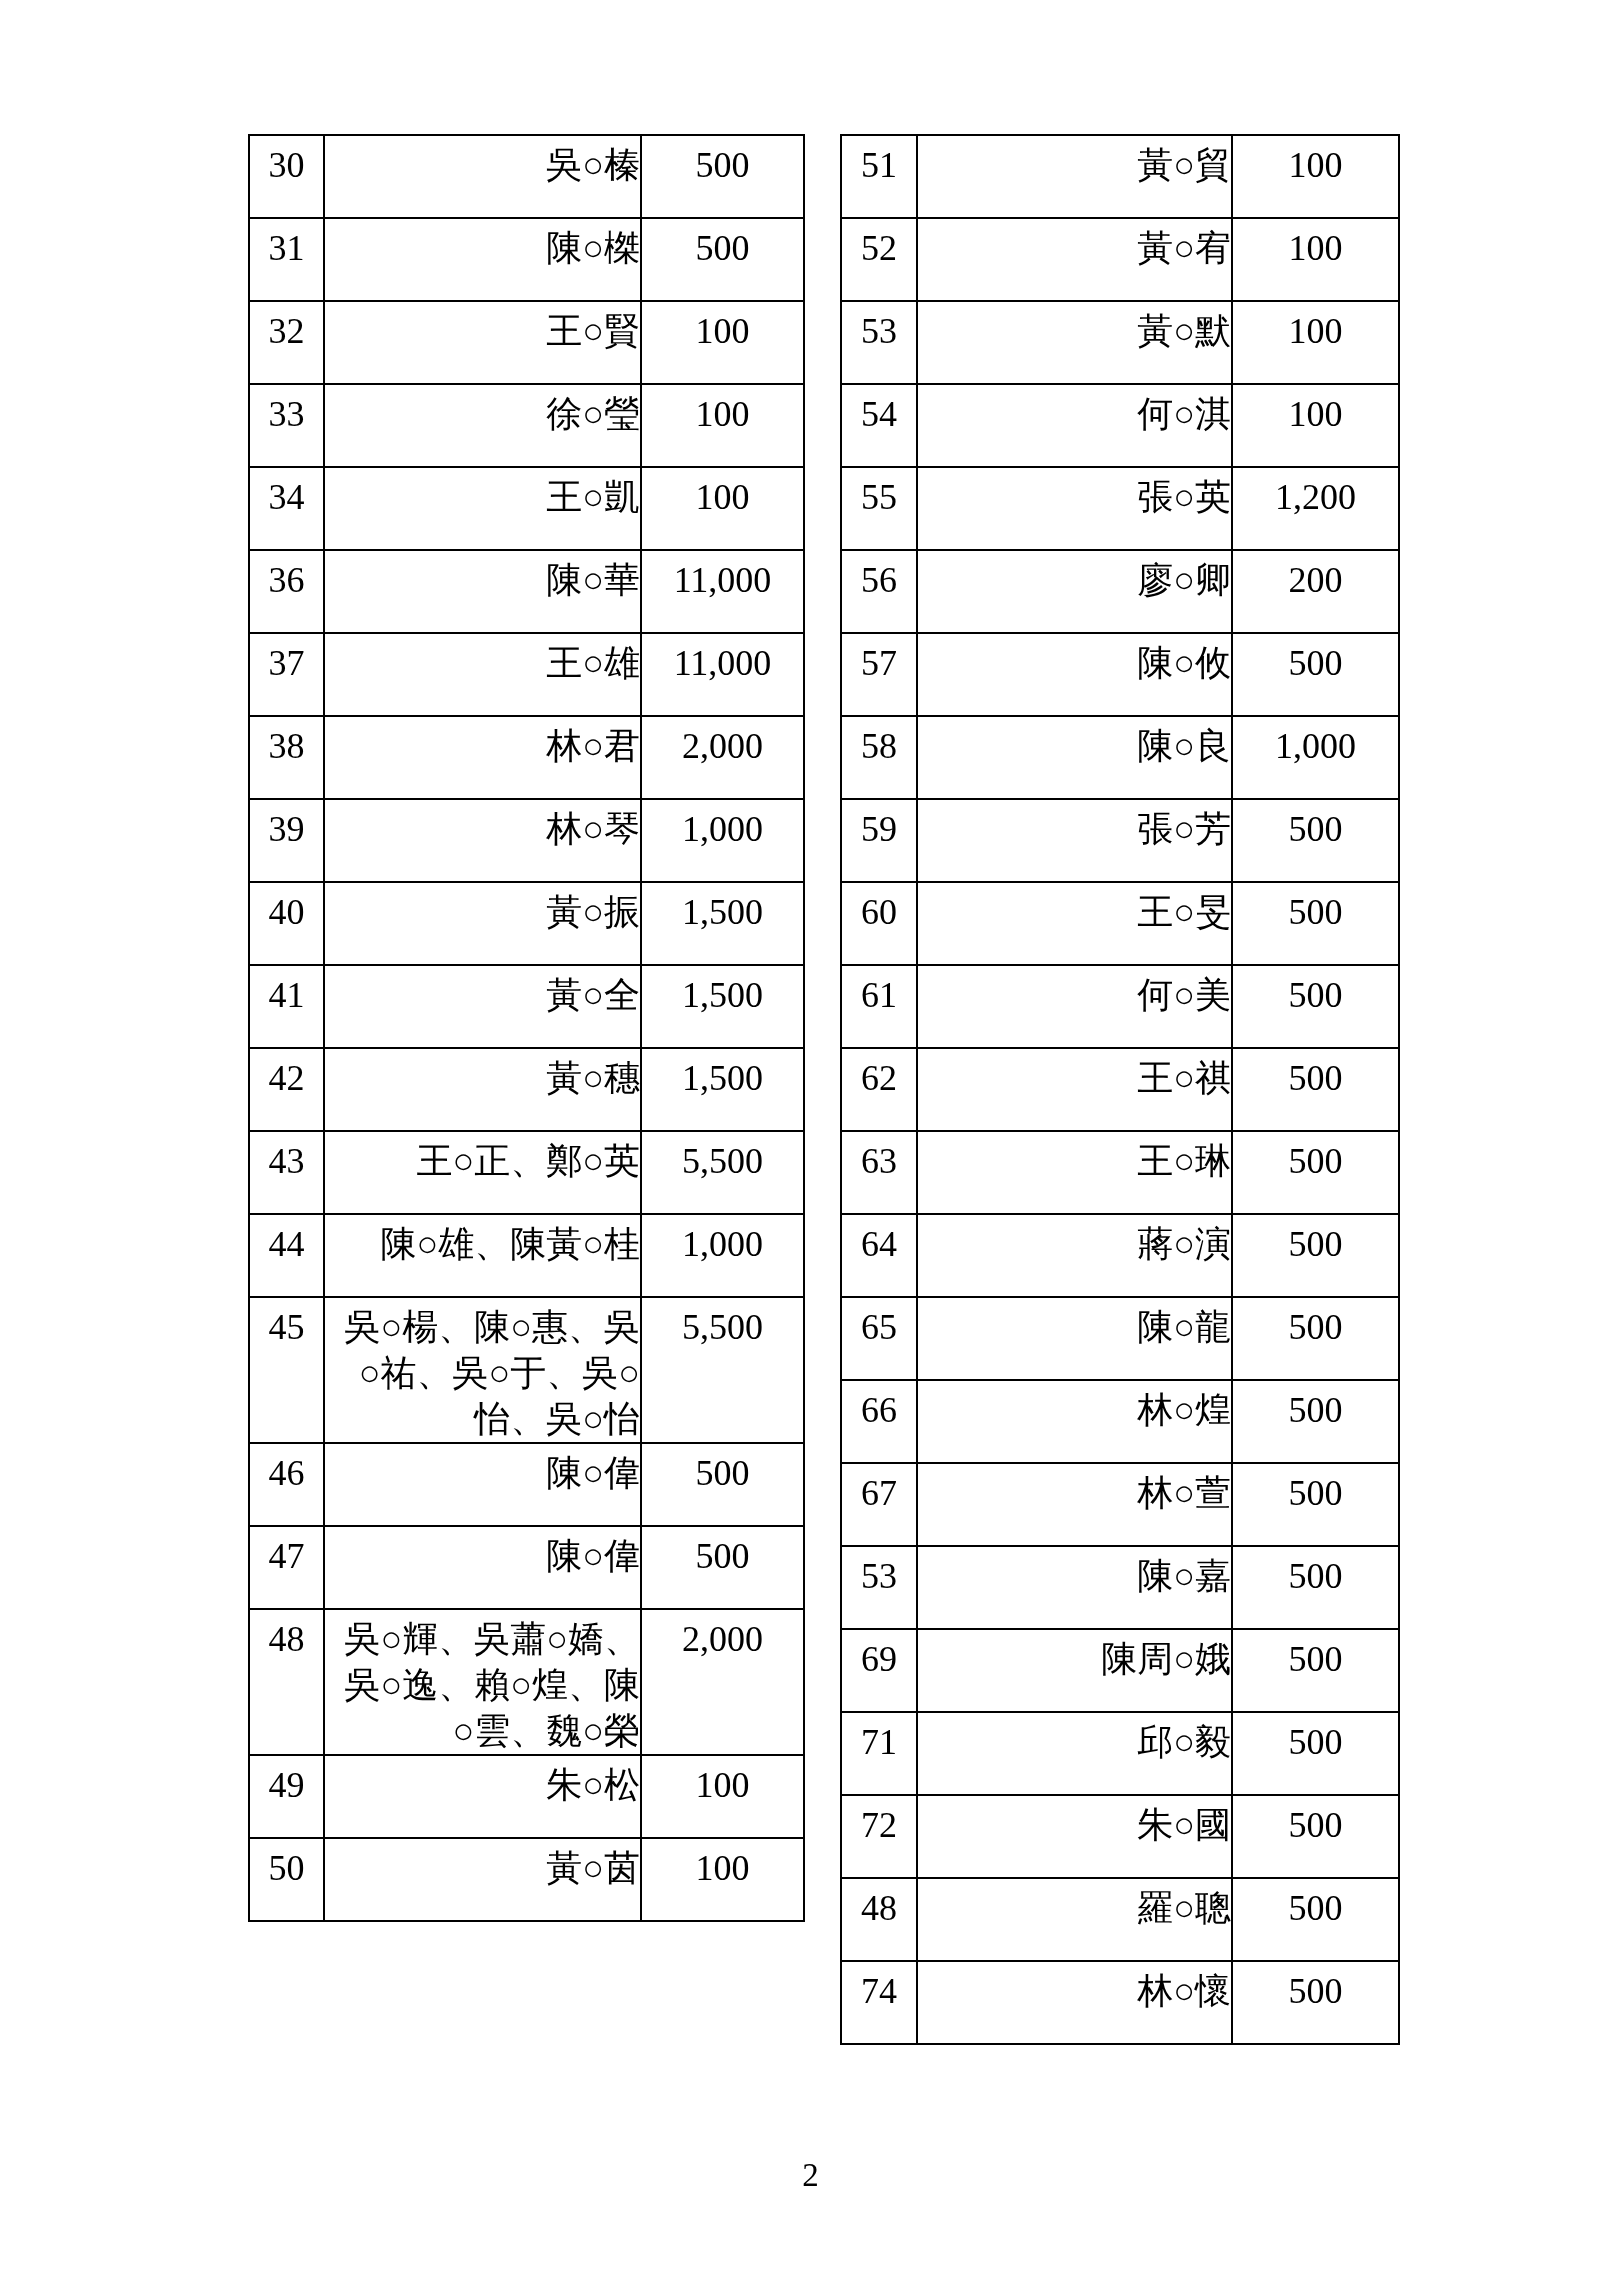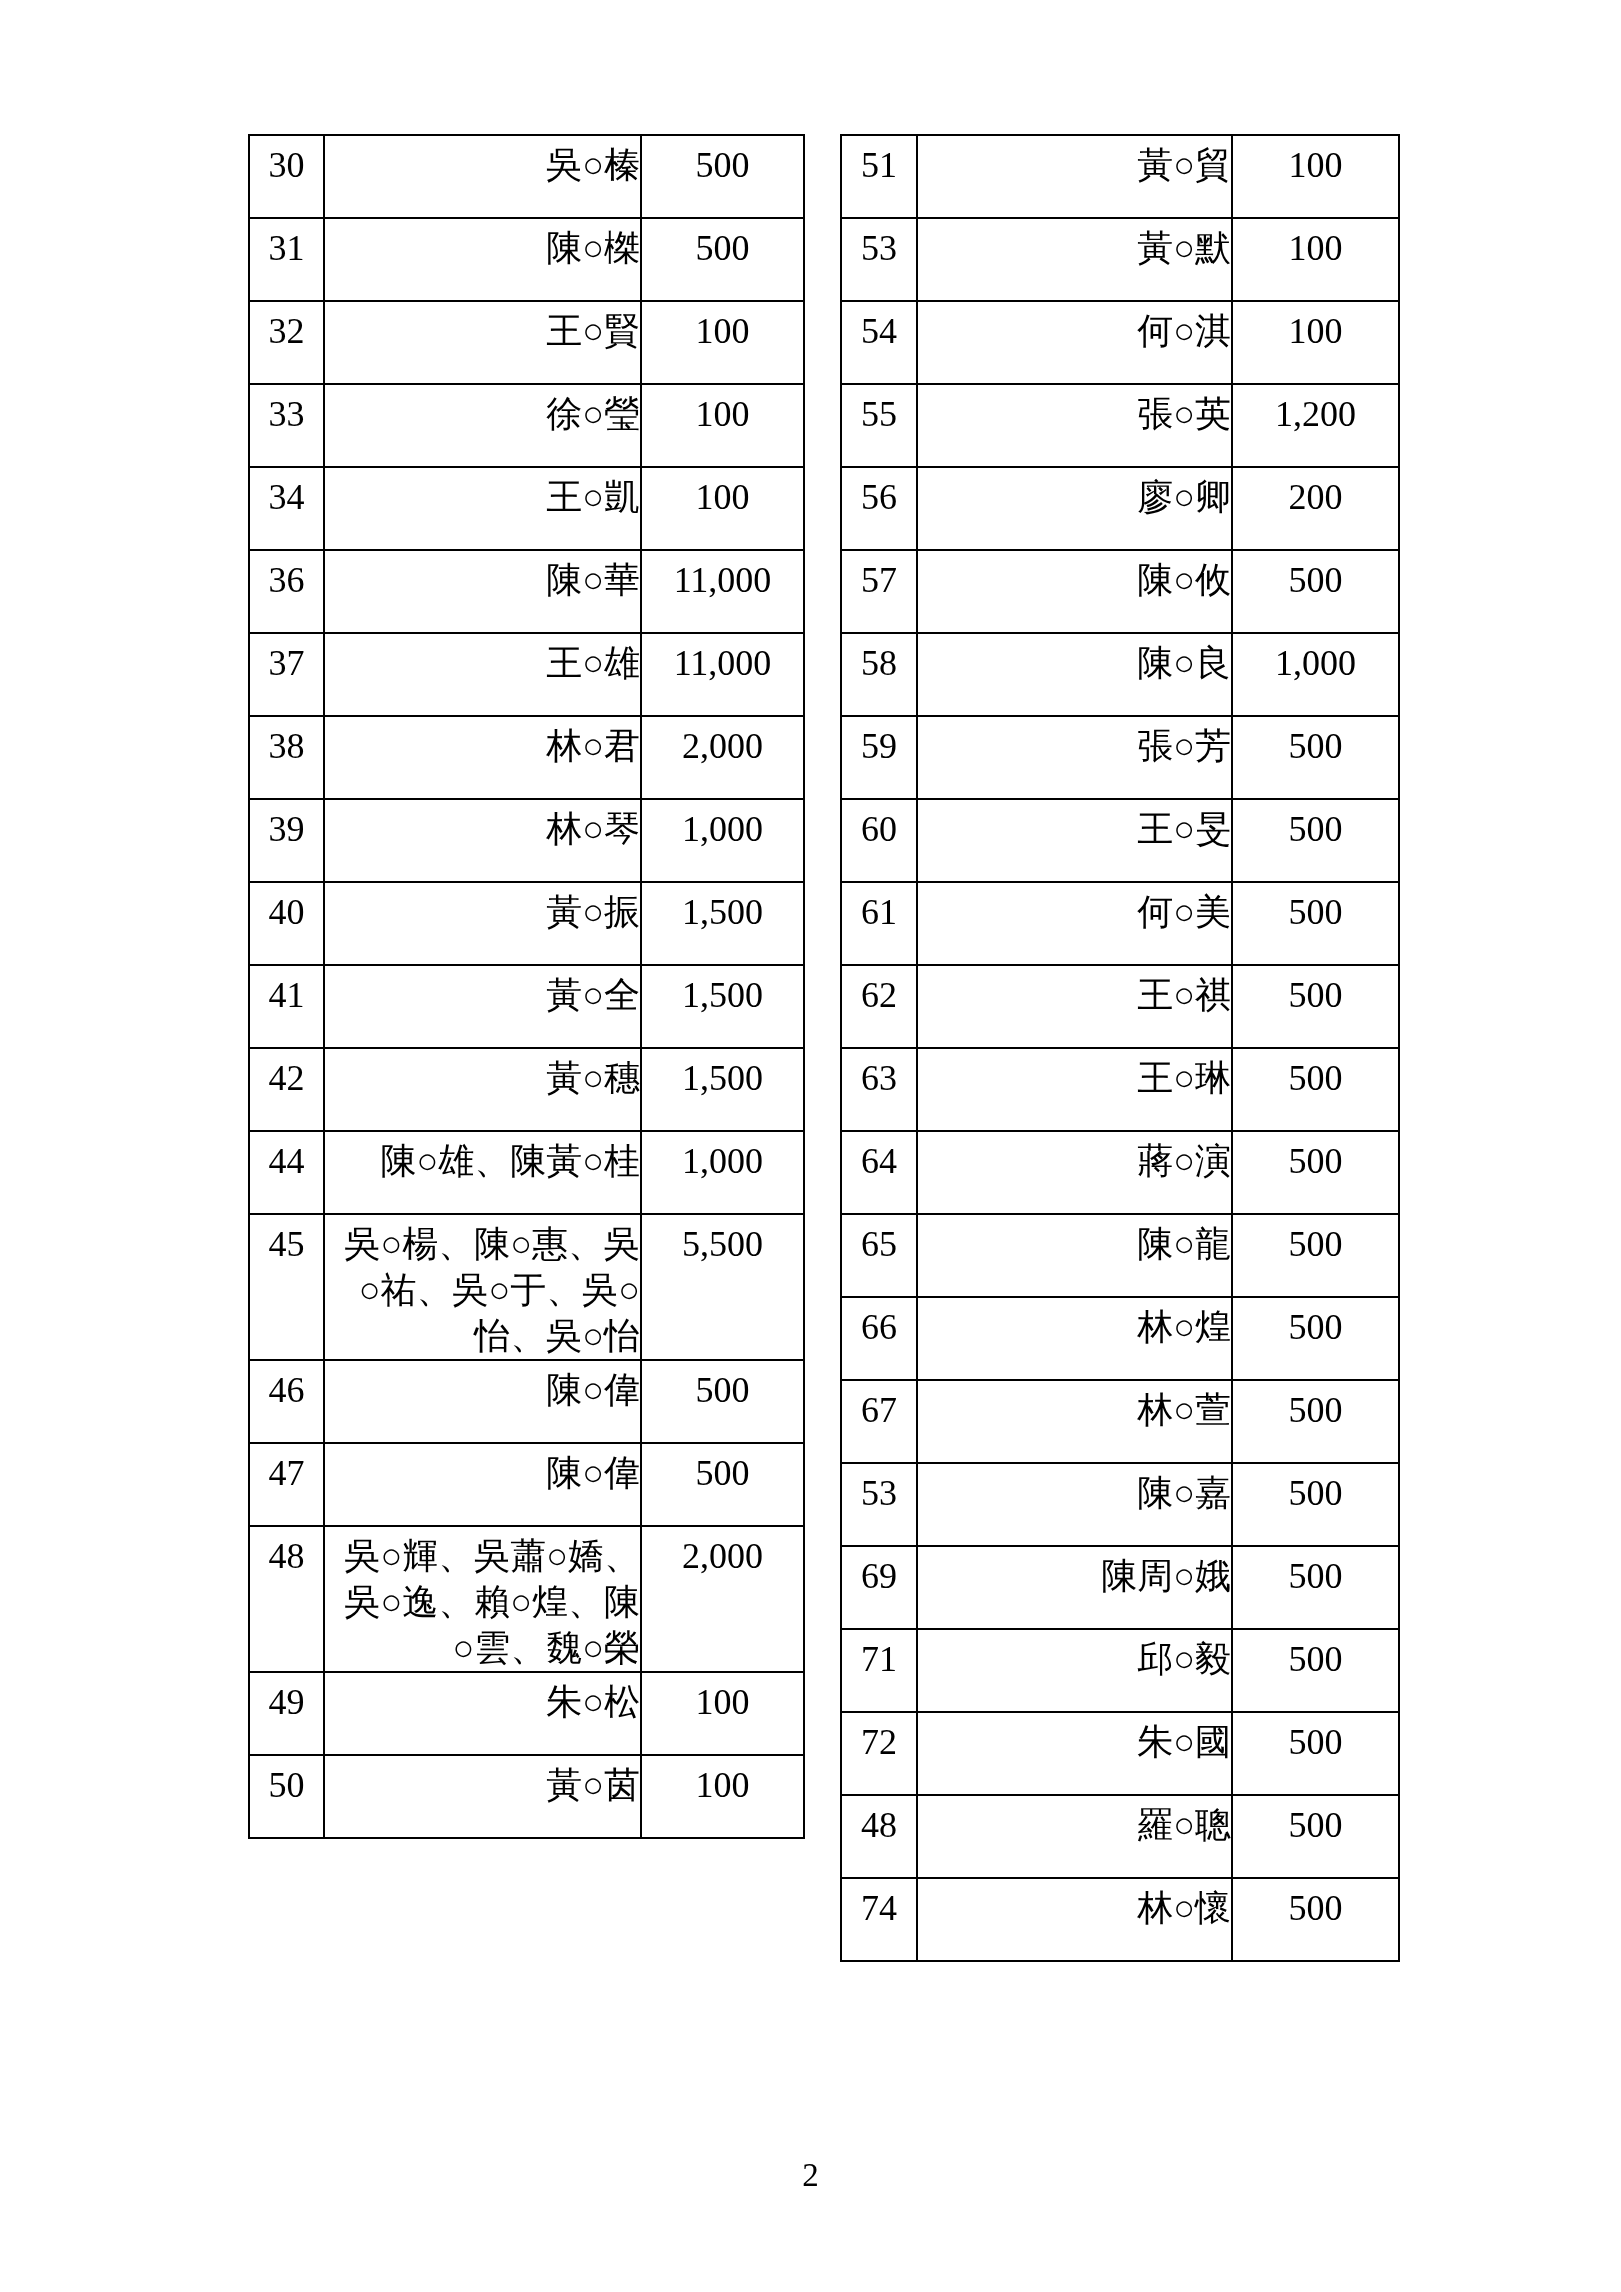--- a/index.html
+++ b/index.html
@@ -129,20 +129,25 @@
           <td class="cell-num">41</td>
           <td class="cell-name">黃○全</td>
           <td class="cell-amount">1,500</td>
         </tr>
         <tr>
           <td class="cell-num">42</td>
           <td class="cell-name">黃○穗</td>
           <td class="cell-amount">1,500</td>
         </tr>
         <tr>
+          <td class="cell-num">43</td>
+          <td class="cell-name">王○正、鄭○英</td>
+          <td class="cell-amount">5,500</td>
+        </tr>
+        <tr>
           <td class="cell-num">44</td>
           <td class="cell-name">陳○雄、陳黃○桂</td>
           <td class="cell-amount">1,000</td>
         </tr>
         <tr>
           <td class="cell-num">45</td>
           <td class="cell-name">吳○楊、陳○惠、吳○祐、吳○于、吳○怡、吳○怡</td>
           <td class="cell-amount">5,500</td>
         </tr>
         <tr>
@@ -179,20 +184,25 @@
       <col style="width:315px">
       <col style="width:167px">
     </colgroup>
     <tbody>
         <tr>
           <td class="cell-num">51</td>
           <td class="cell-name">黃○貿</td>
           <td class="cell-amount">100</td>
         </tr>
         <tr>
+          <td class="cell-num">52</td>
+          <td class="cell-name">黃○宥</td>
+          <td class="cell-amount">100</td>
+        </tr>
+        <tr>
           <td class="cell-num">53</td>
           <td class="cell-name">黃○默</td>
           <td class="cell-amount">100</td>
         </tr>
         <tr>
           <td class="cell-num">54</td>
           <td class="cell-name">何○淇</td>
           <td class="cell-amount">100</td>
         </tr>
         <tr>

